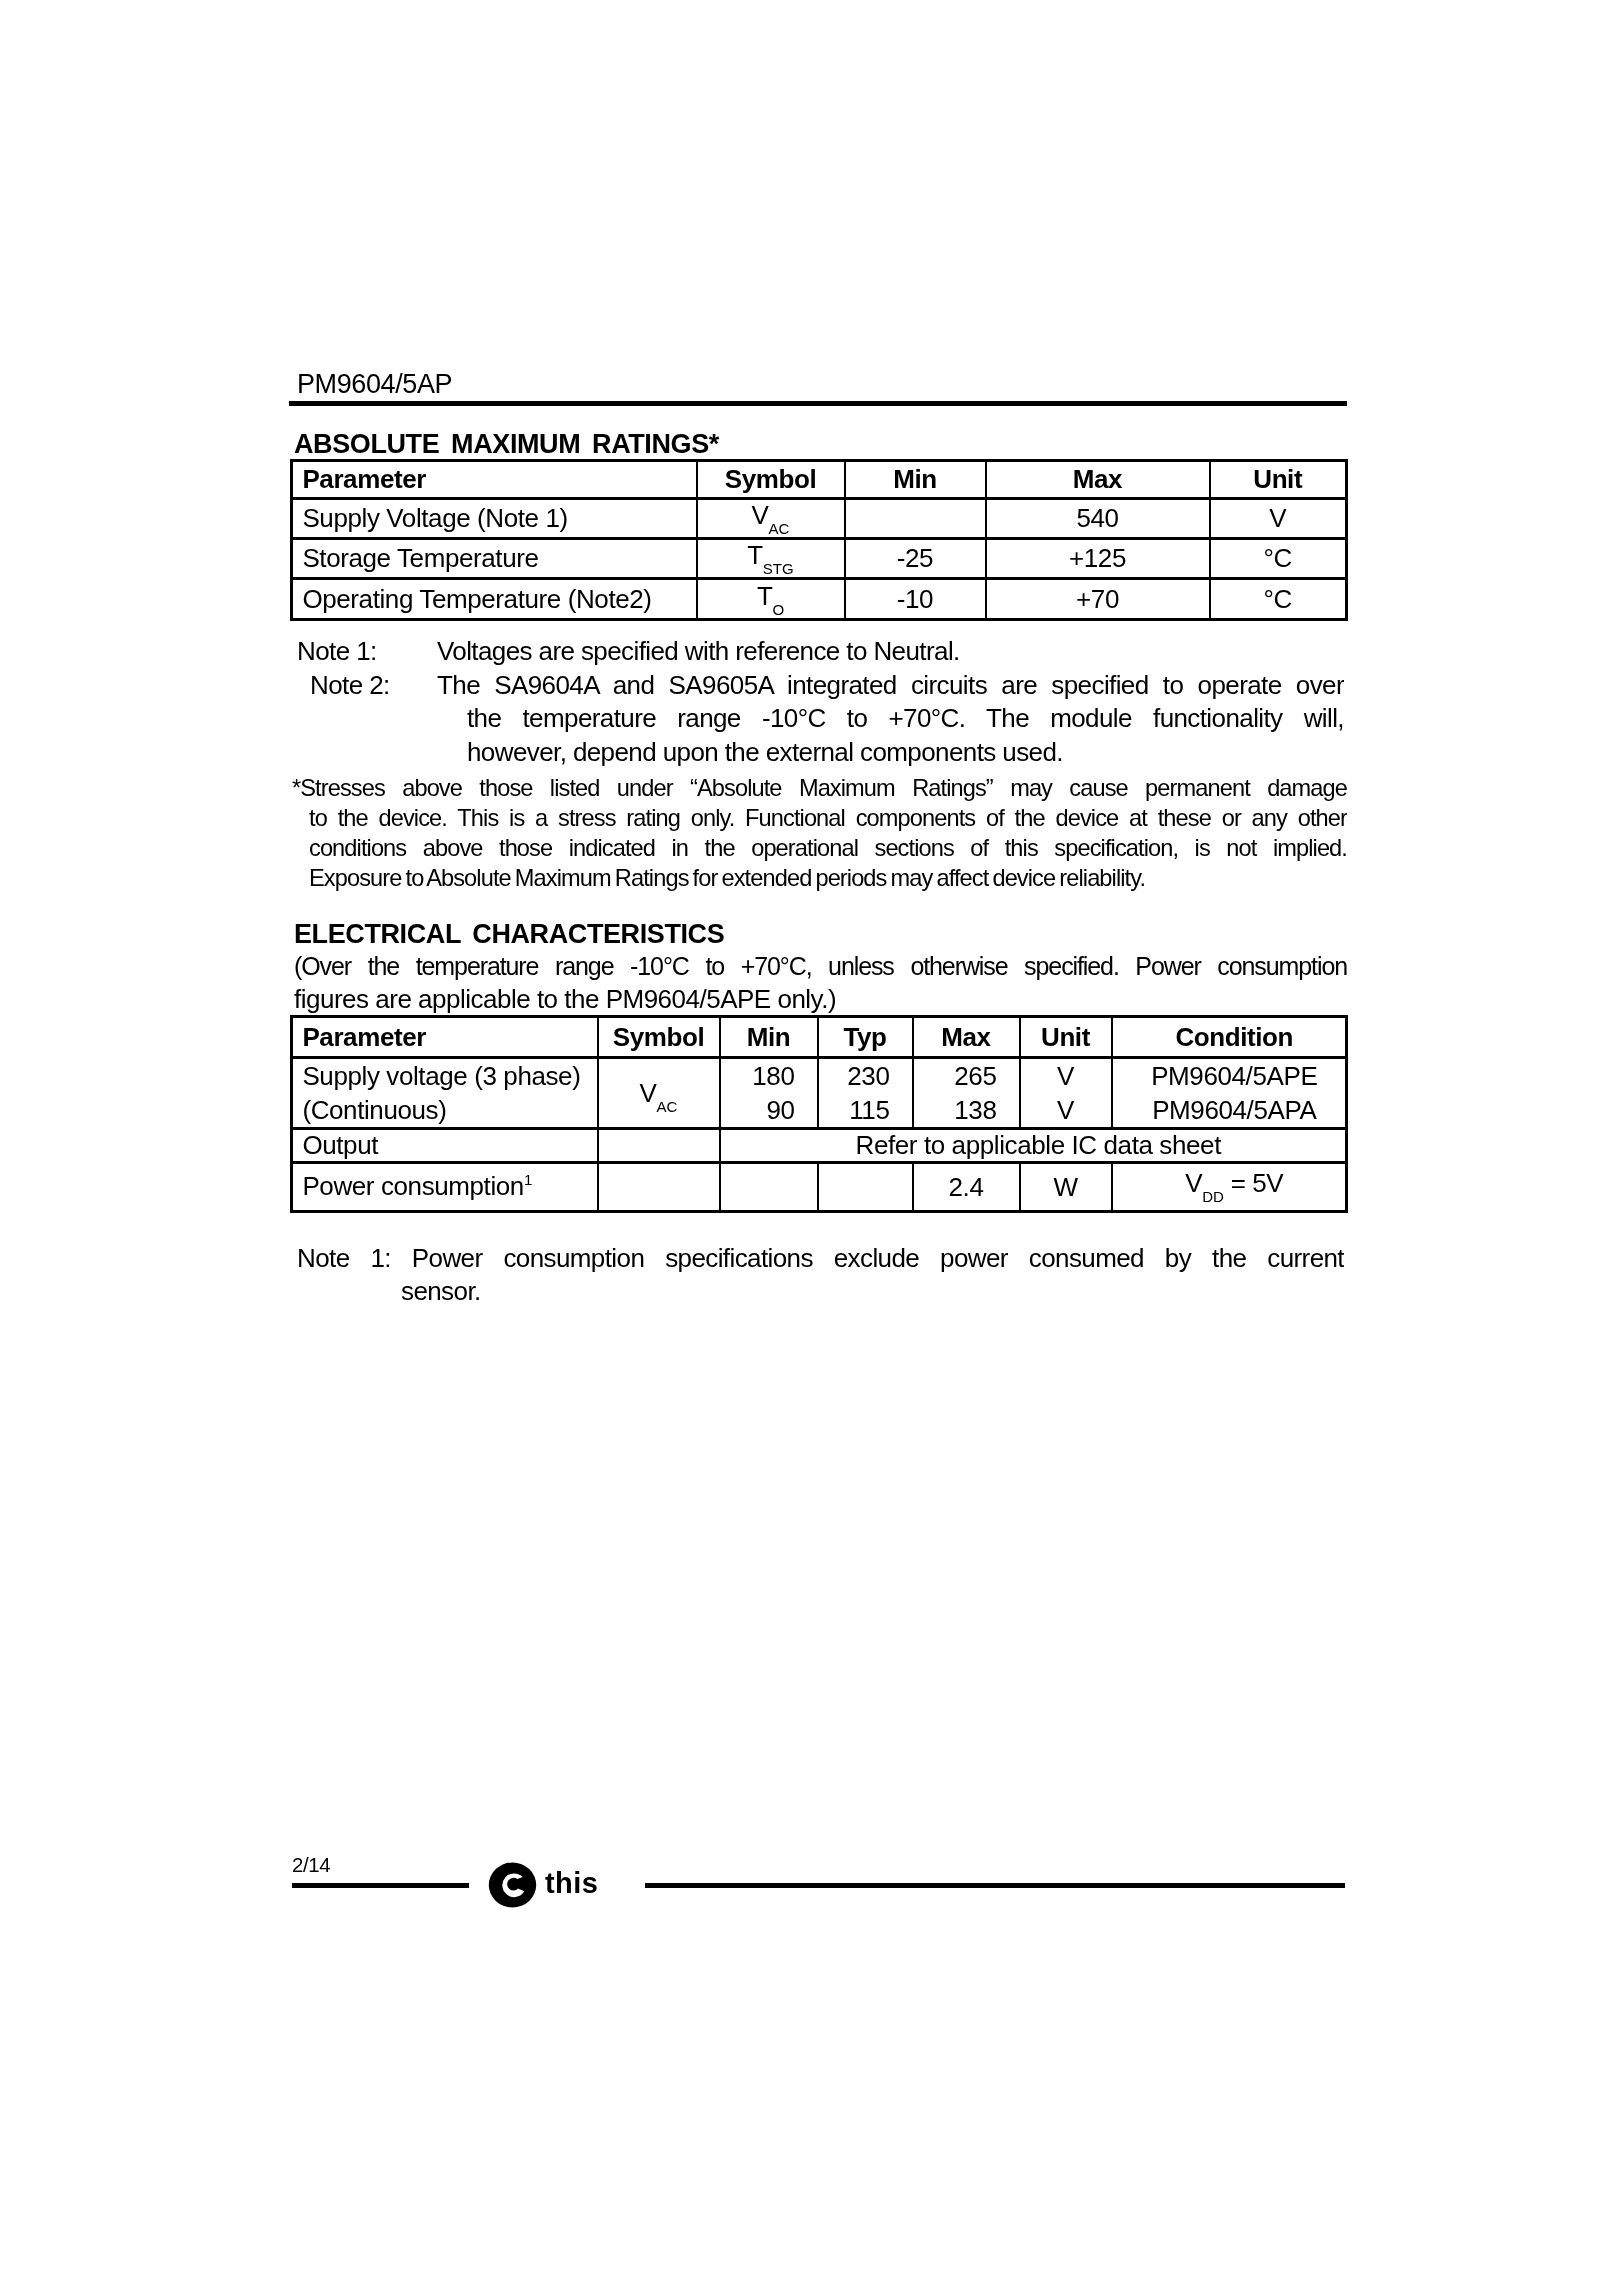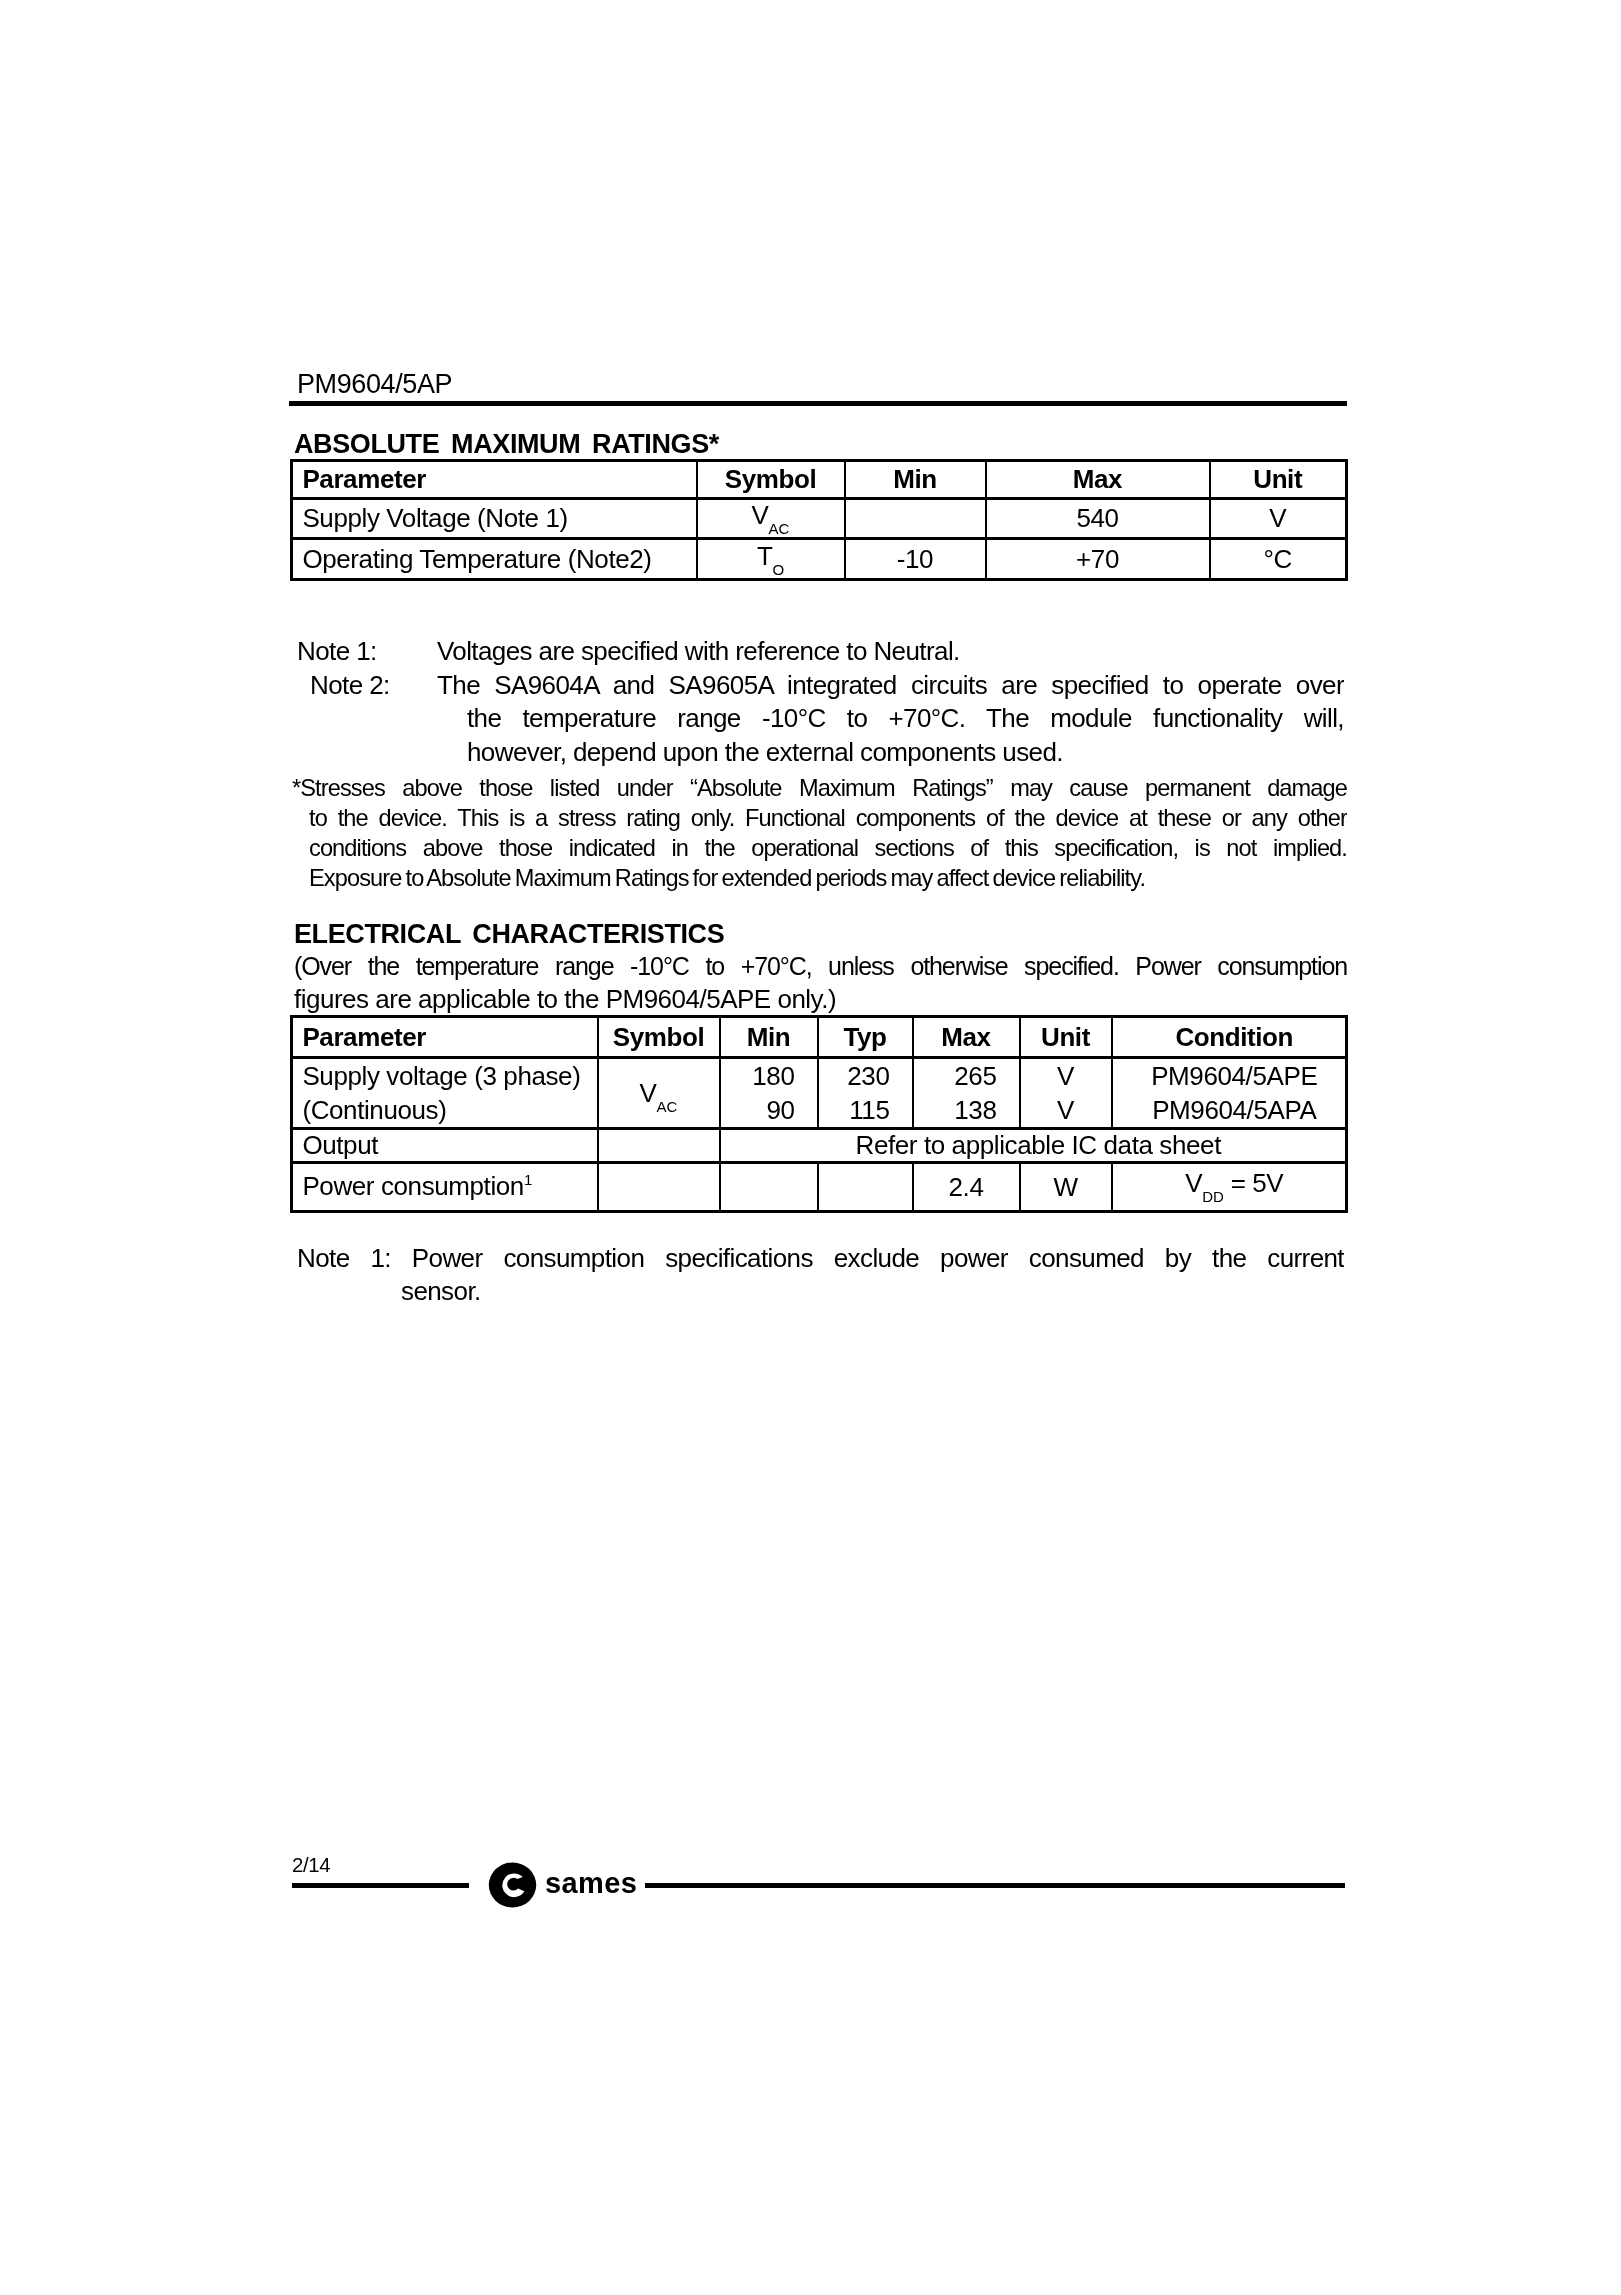--- a/index.html
+++ b/index.html
@@ -78,20 +78,27 @@
       <th class="ac">Min</th>
       <th class="ac">Max</th>
       <th class="ac">Unit</th>
     </tr>
     <tr style="height:36px;">
       <td class="al">Supply Voltage (Note 1)</td>
       <td class="ac"><span>V</span><span class="sub">AC</span></td>
       <td class="ac"></td>
       <td class="ac">540</td>
       <td class="ac">V</td>
+    </tr>
+    <tr style="height:37px;">
+      <td class="al">Storage Temperature</td>
+      <td class="ac"><span>T</span><span class="sub">STG</span></td>
+      <td class="ac">-25</td>
+      <td class="ac">+125</td>
+      <td class="ac">°C</td>
     </tr>
     <tr style="height:41px;">
       <td class="al">Operating Temperature (Note2)</td>
       <td class="ac"><span>T</span><span class="sub">O</span></td>
       <td class="ac">-10</td>
       <td class="ac">+70</td>
       <td class="ac">°C</td>
     </tr>
   </tbody>
     </table>
@@ -179,17 +186,17 @@
 
   <div class="abs bnote-line jline" style="left:297px; top:1243px; width:1047px;">Note 1: Power consumption specifications exclude power consumed by the current</div>
   <div class="abs bnote-line" style="left:401px; top:1276px;">sensor.</div>
 
   <div class="abs page-num">2/14</div>
   <div class="abs rule-left"></div>
   <svg class="abs logo" viewBox="0 0 62 58" xmlns="http://www.w3.org/2000/svg">
     <ellipse cx="31" cy="29" rx="30" ry="28.5" fill="#000"></ellipse>
     <path d="M44 19 A15 15 0 1 0 46 37 L38 33.5 A8 8 0 1 1 37 21.5 Z" fill="#fff"></path>
   </svg>
-  <div class="abs brand">sames</div>
+  <div class="abs brand">this</div>
   <div class="abs rule-right"></div>
 
 </div>
 
 
 </body></html>

